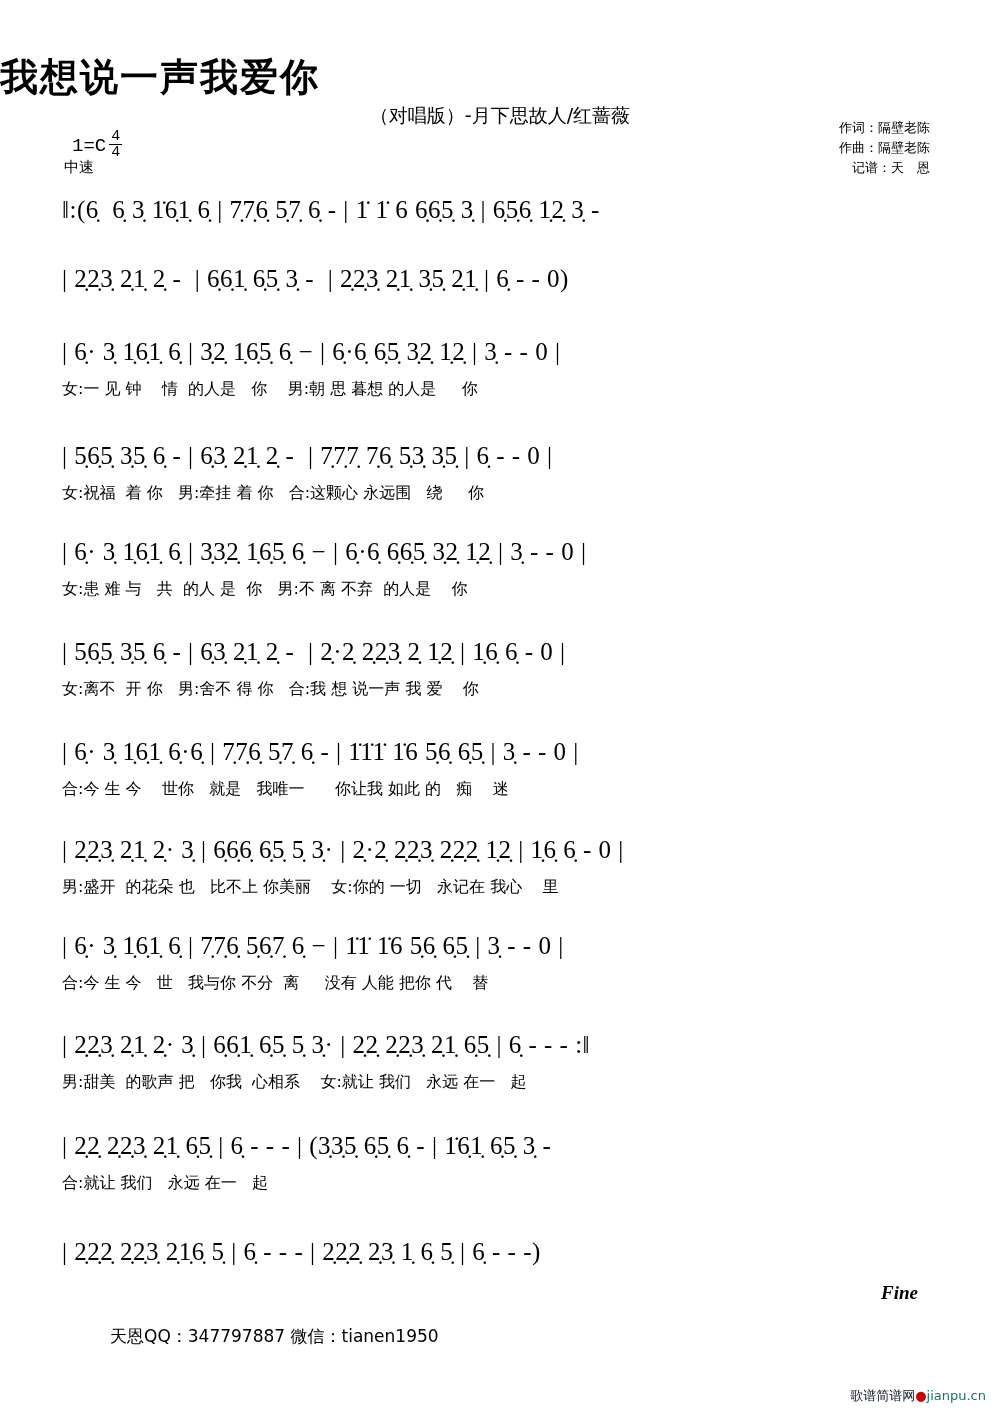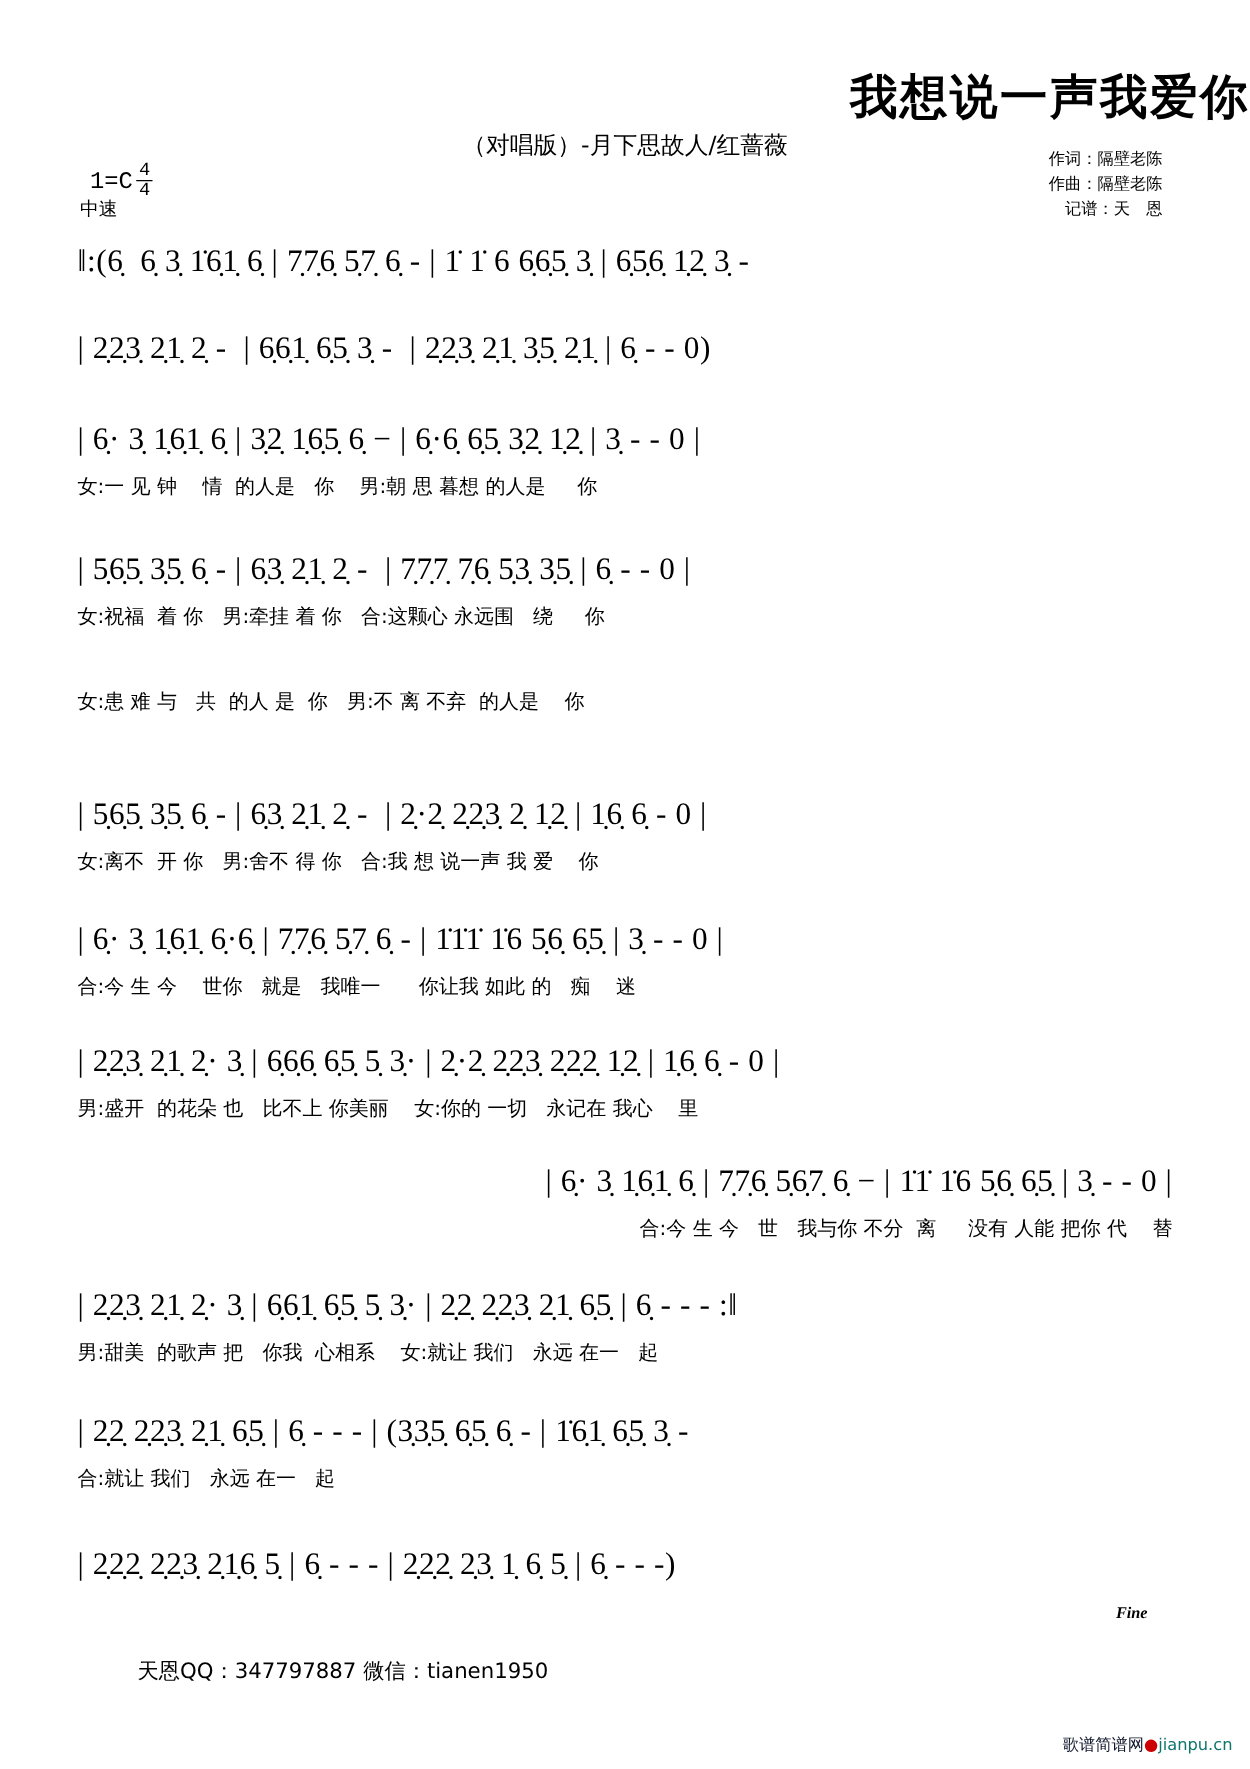--- a/index.html
+++ b/index.html
@@ -14,21 +14,21 @@
     font-family: "Liberation Sans", sans-serif;
     color: #000;
     overflow: hidden;
   }
   .sheet {
     position: absolute;
     inset: 0;
   }
   
   .title {
-    text-align: right;
+    text-align: left;
     font-size: 38px;
     font-weight: bold;
     letter-spacing: 2px;
     margin-top: 52px;
     font-family: "DejaVu Sans", sans-serif;
   }
   .subtitle {
     text-align: center;
     font-size: 19px;
     font-family: "DejaVu Sans", sans-serif;
@@ -93,21 +93,21 @@
     position: absolute;
     left: 110px;
     top: 1325px;
     font-size: 17px;
     font-family: "DejaVu Sans", sans-serif;
   }
   .fine {
     position: absolute;
     right: 82px;
     top: 1282px;
-    font-size: 13px;
+    font-size: 19px;
     font-weight: bold;
     font-style: italic;
     font-family: "Liberation Serif", serif;
   }
   .watermark {
     position: absolute;
     right: 14px;
     bottom: 10px;
     font-size: 13px;
     color: #555;
@@ -149,39 +149,40 @@
     <div class="notes">| 6̣· 3̣ 1̣6̣1̣ 6̣ | 3̣2̣ 1̣6̣5̣ 6̣ − | 6̣·6̣ 6̣5̣ 3̣2̣ 1̣2̣ | 3̣ - - 0 |</div>
     <div class="lyrics">女:一 见 钟    情  的人是   你    男:朝 思 暮想 的人是     你</div>
   </div>
 
   <div class="row" style="top:442px;">
     <div class="notes">| 5̣6̣5̣ 3̣5̣ 6̣ - | 6̣3̣ 2̣1̣ 2̣ -  | 7̣7̣7̣ 7̣6̣ 5̣3̣ 3̣5̣ | 6̣ - - 0 |</div>
     <div class="lyrics">女:祝福  着 你   男:牵挂 着 你   合:这颗心 永远围   绕     你</div>
   </div>
 
   <div class="row" style="top:538px;">
+    <div class="notes">| 6̣· 3̣ 1̣6̣1̣ 6̣ | 3̣3̣2̣ 1̣6̣5̣ 6̣ − | 6̣·6̣ 6̣6̣5̣ 3̣2̣ 1̣2̣ | 3̣ - - 0 |</div>
     <div class="lyrics">女:患 难 与   共  的人 是  你   男:不 离 不弃  的人是    你</div>
   </div>
 
   <div class="row" style="top:638px;">
     <div class="notes">| 5̣6̣5̣ 3̣5̣ 6̣ - | 6̣3̣ 2̣1̣ 2̣ -  | 2̣·2̣ 2̣2̣3̣ 2̣ 1̣2̣ | 1̣6̣ 6̣ - 0 |</div>
     <div class="lyrics">女:离不  开 你   男:舍不 得 你   合:我 想 说一声 我 爱    你</div>
   </div>
 
   <div class="row" style="top:738px;">
     <div class="notes">| 6̣· 3̣ 1̣6̣1̣ 6̣·6̣ | 7̣7̣6̣ 5̣7̣ 6̣ - | 1̇1̇1̇ 1̇6 5̣6̣ 6̣5̣ | 3̣ - - 0 |</div>
     <div class="lyrics">合:今 生 今    世你   就是   我唯一      你让我 如此 的   痴    迷</div>
   </div>
 
   <div class="row" style="top:836px;">
     <div class="notes">| 2̣2̣3̣ 2̣1̣ 2̣· 3̣ | 6̣6̣6̣ 6̣5̣ 5̣ 3̣· | 2̣·2̣ 2̣2̣3̣ 2̣2̣2̣ 1̣2̣ | 1̣6̣ 6̣ - 0 |</div>
     <div class="lyrics">男:盛开  的花朵 也   比不上 你美丽    女:你的 一切   永记在 我心    里</div>
   </div>
 
-  <div class="row" style="top:932px;text-align:right;">
+  <div class="row" style="top:932px;">
     <div class="notes">| 6̣· 3̣ 1̣6̣1̣ 6̣ | 7̣7̣6̣ 5̣6̣7̣ 6̣ − | 1̇1̇ 1̇6 5̣6̣ 6̣5̣ | 3̣ - - 0 |</div>
     <div class="lyrics">合:今 生 今   世   我与你 不分  离     没有 人能 把你 代    替</div>
   </div>
 
   <div class="row" style="top:1031px;">
     <div class="notes">| 2̣2̣3̣ 2̣1̣ 2̣· 3̣ | 6̣6̣1̣ 6̣5̣ 5̣ 3̣· | 2̣2̣ 2̣2̣3̣ 2̣1̣ 6̣5̣ | 6̣ - - - :‖</div>
     <div class="lyrics">男:甜美  的歌声 把   你我  心相系    女:就让 我们   永远 在一   起</div>
   </div>
 
   <div class="row" style="top:1132px;">

